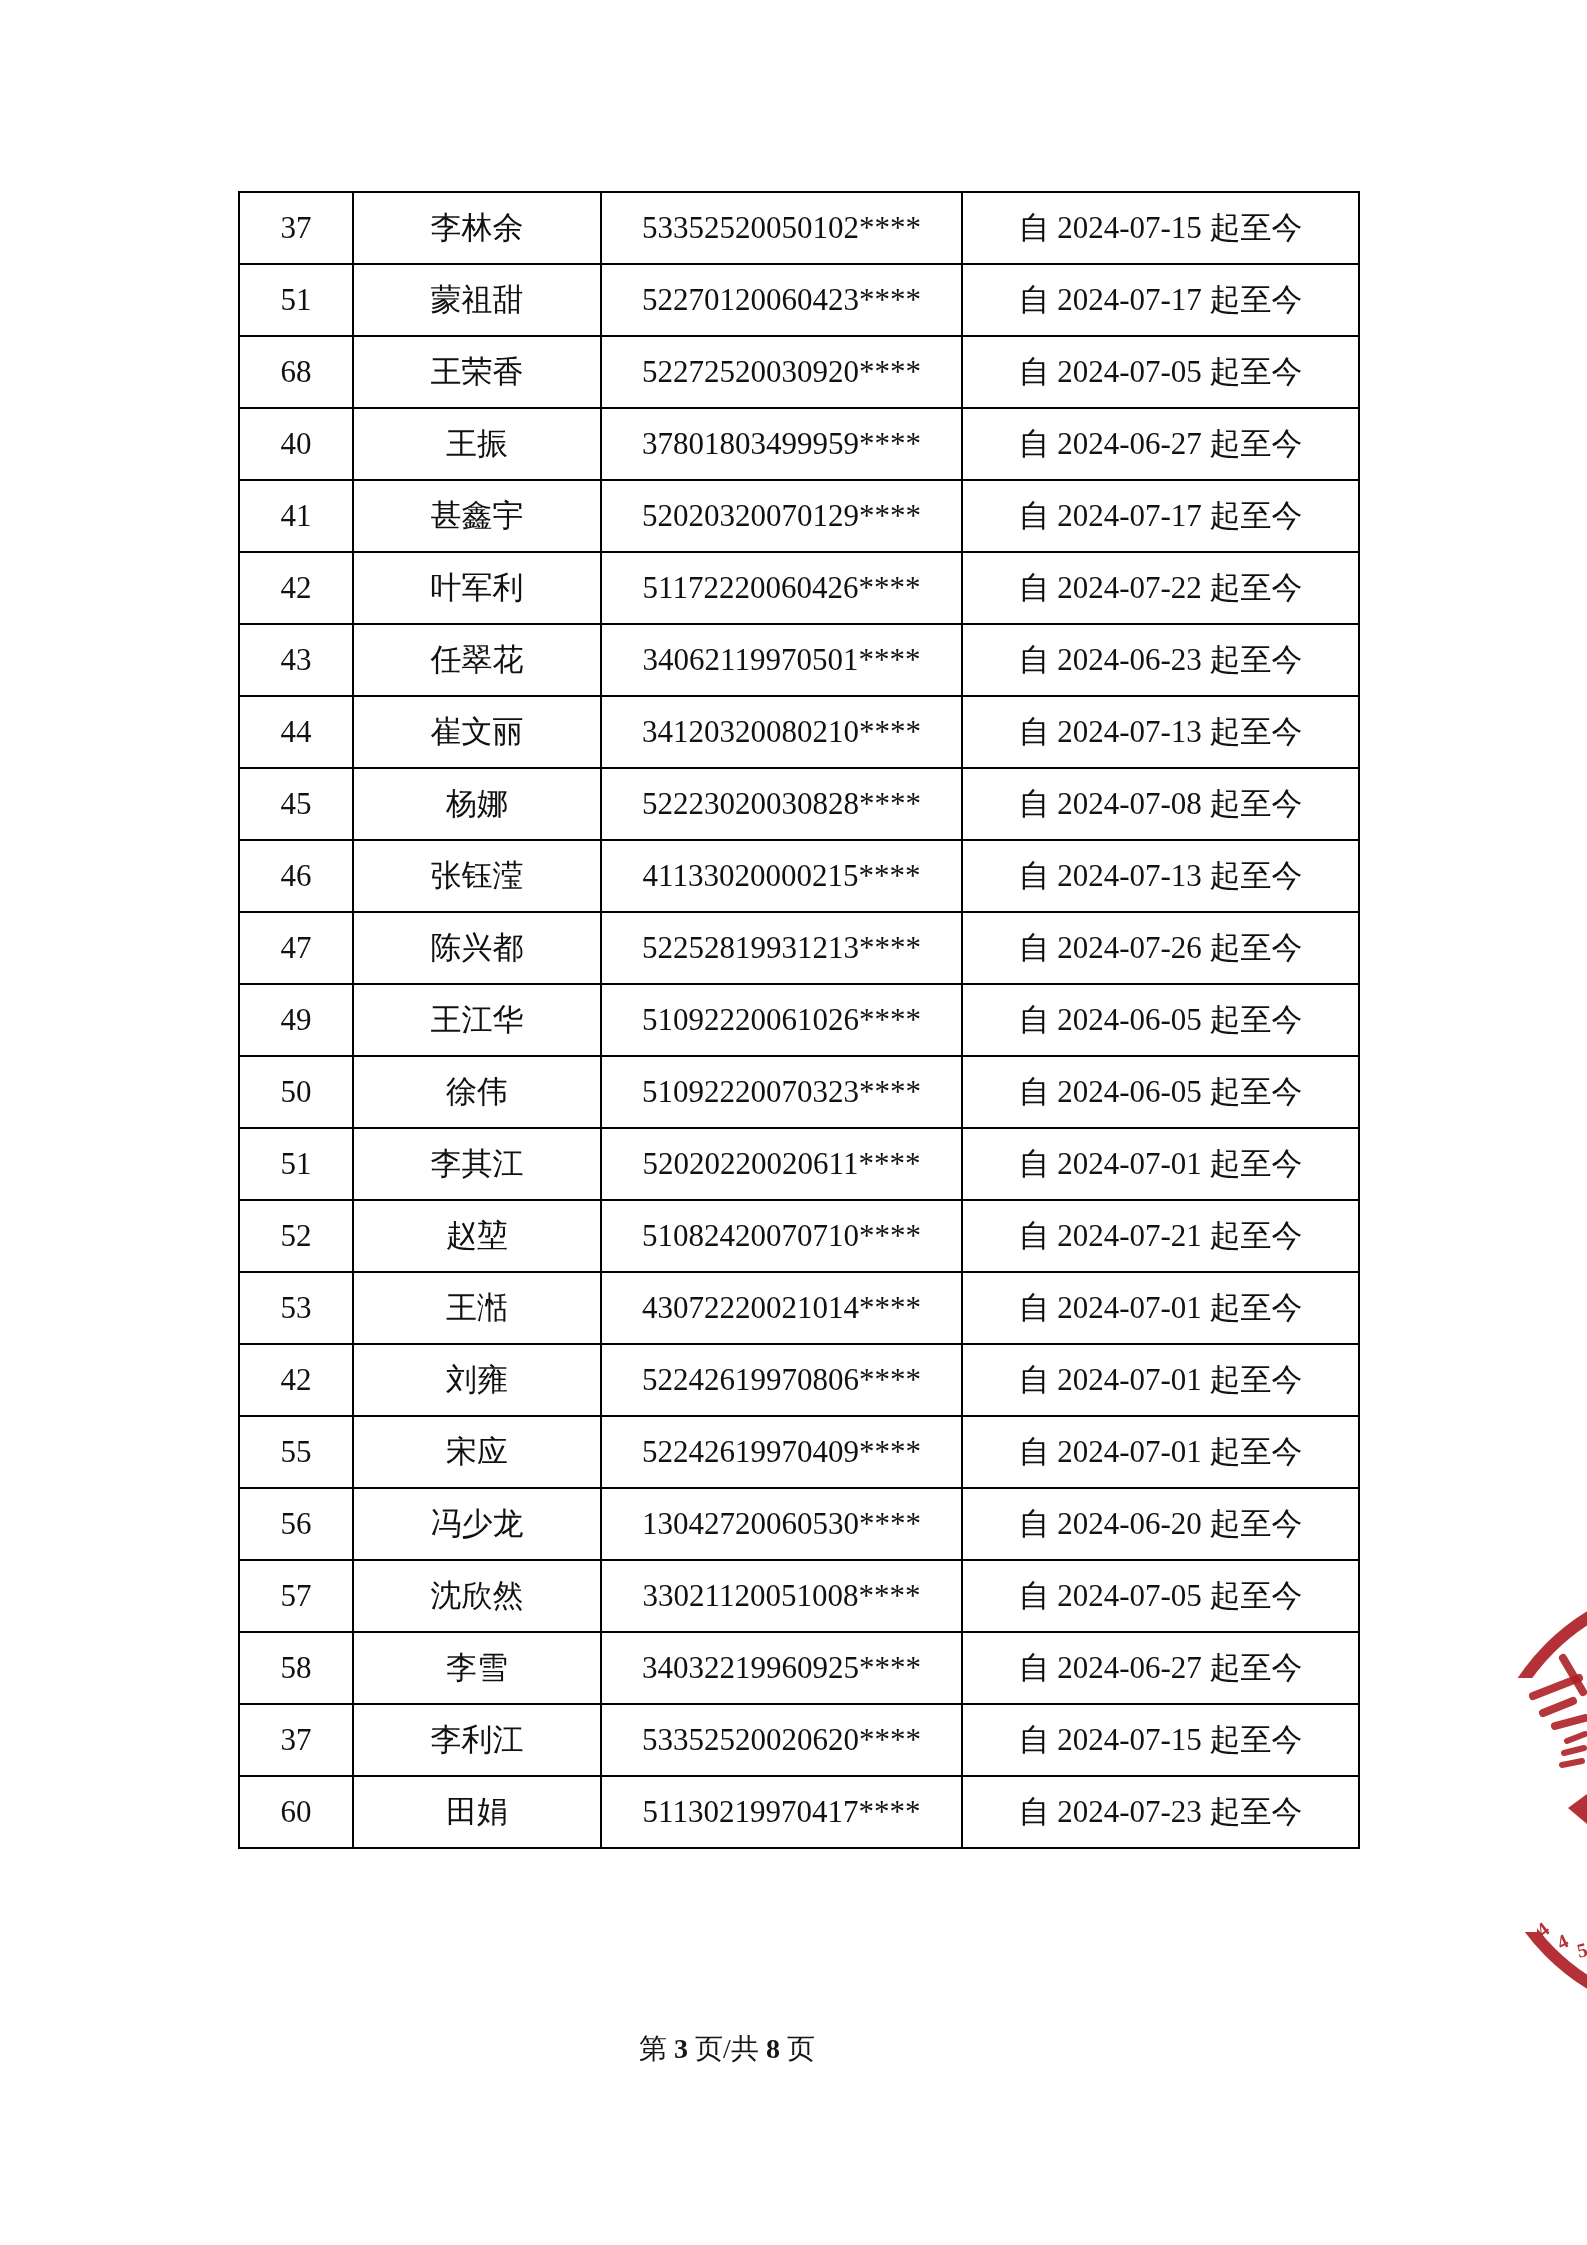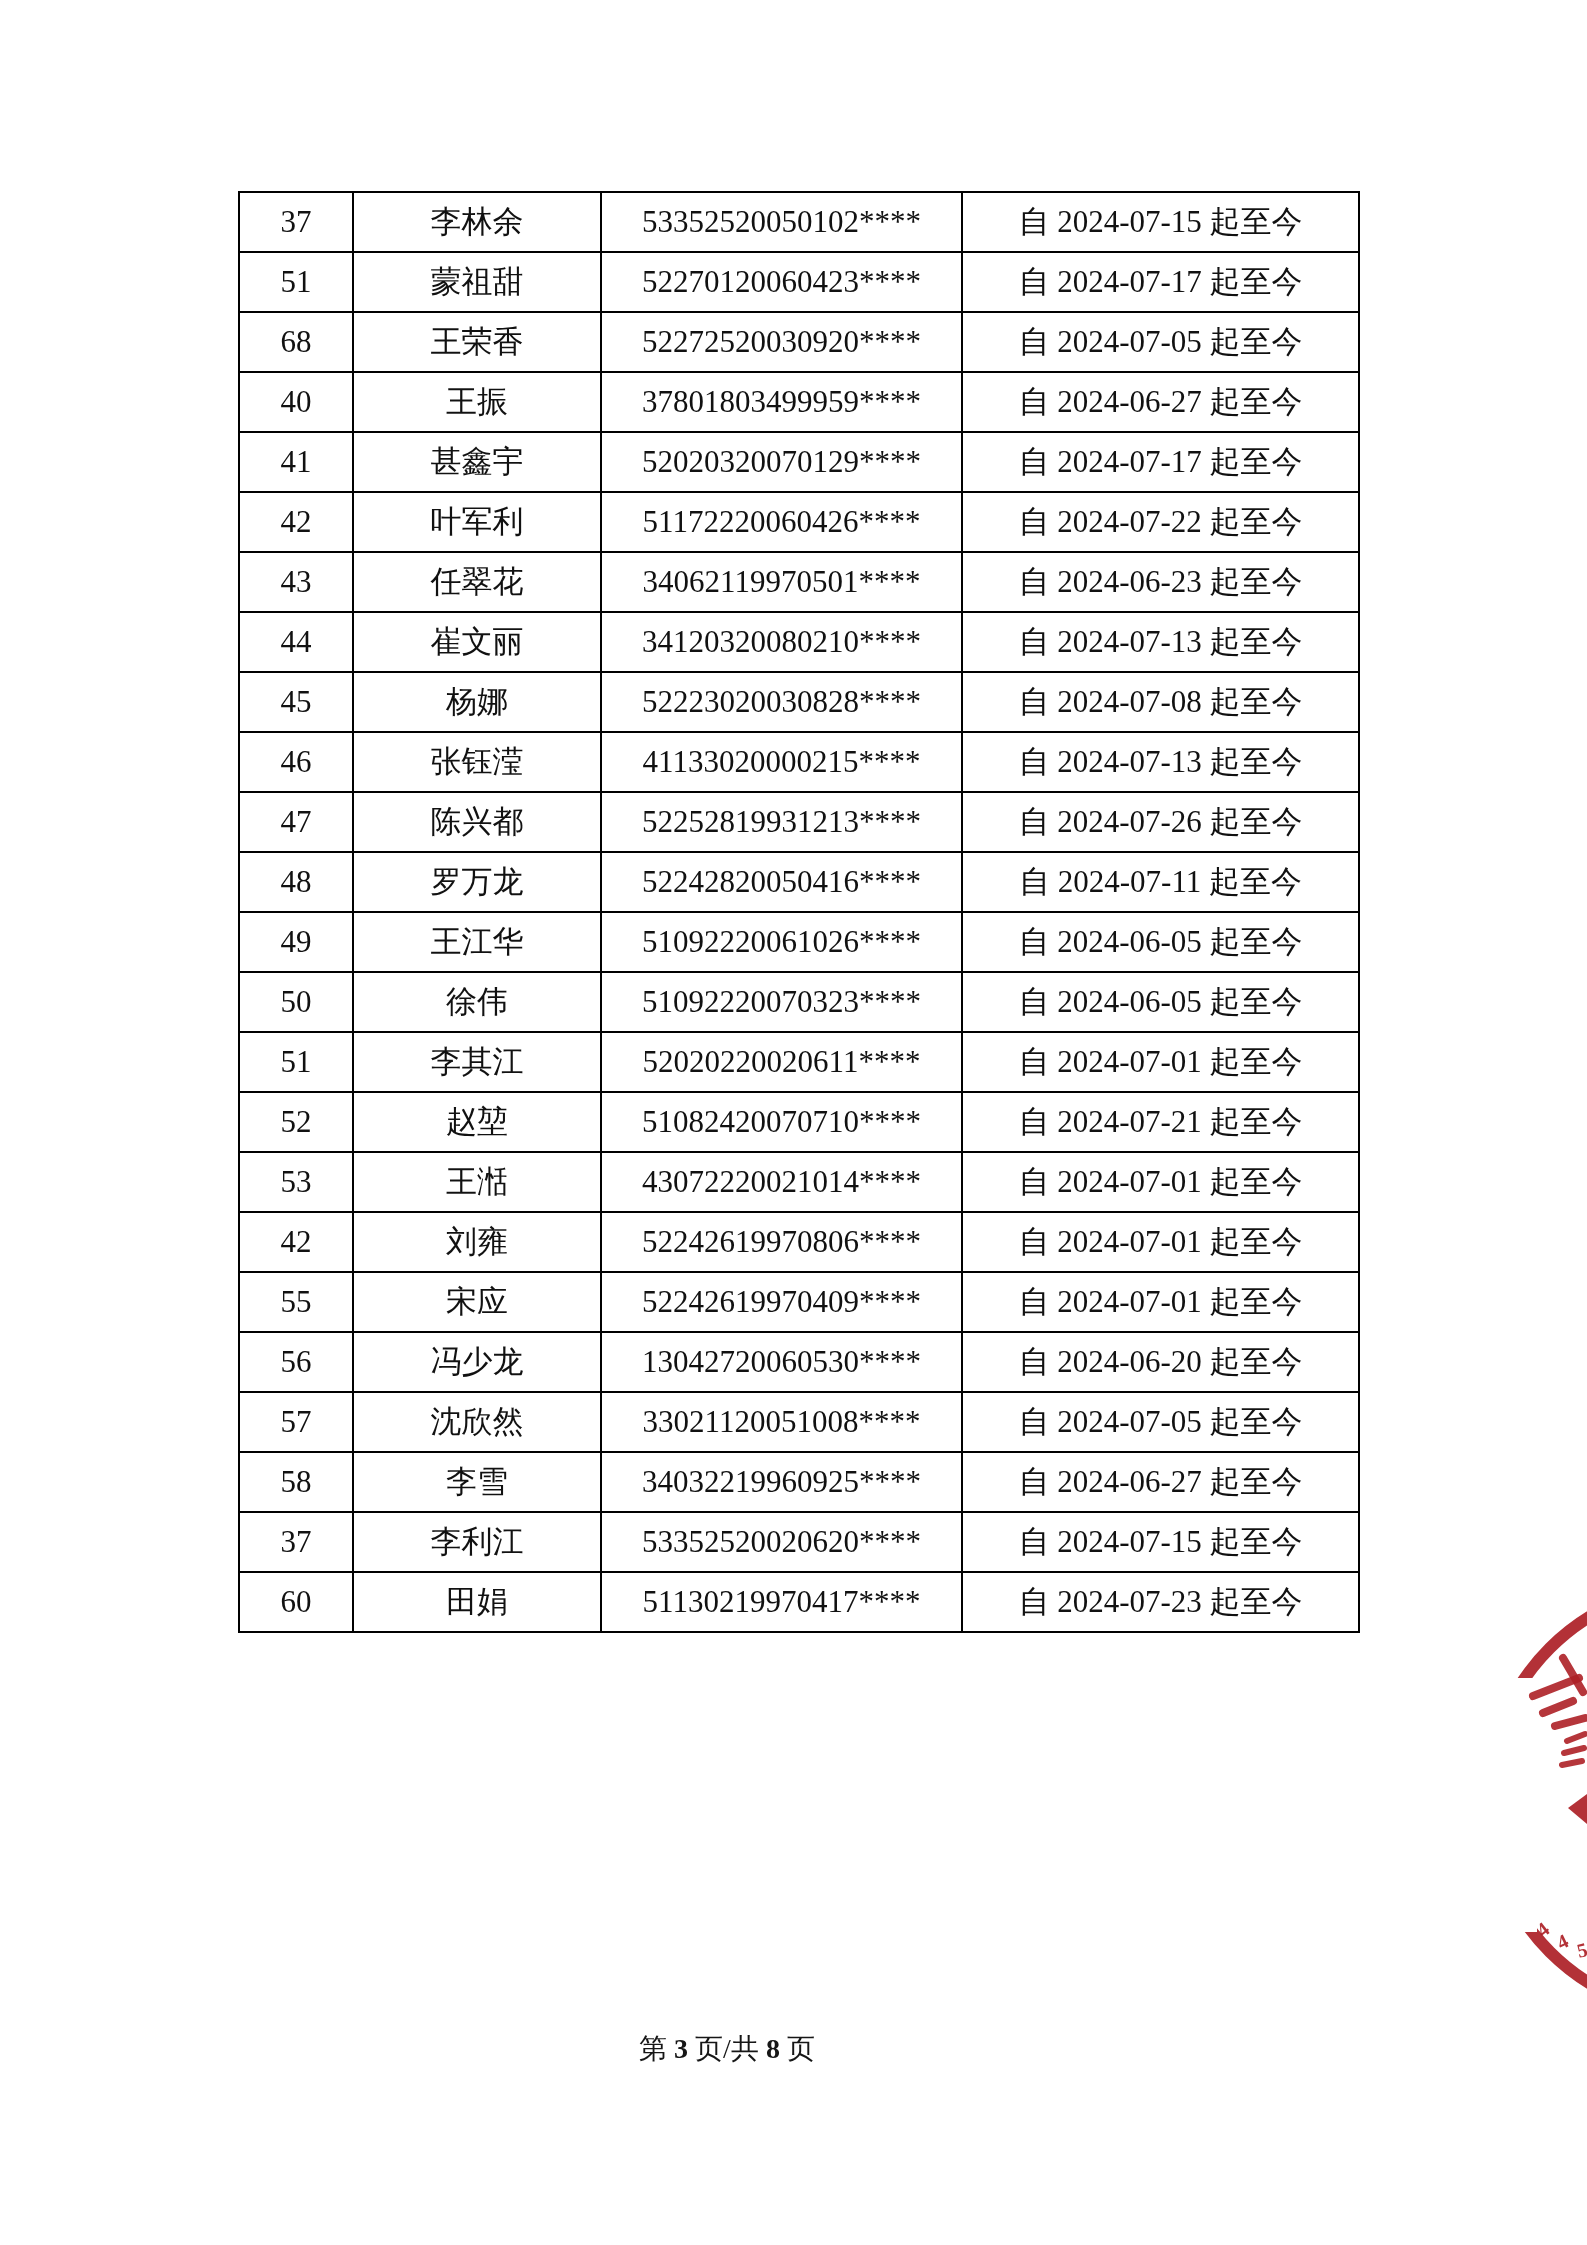--- a/index.html
+++ b/index.html
@@ -20,21 +20,21 @@
   }
   table.roster td{
     border:2px solid #000;
     text-align:center;
     vertical-align:middle;
     font-size:31px;
     padding:0;
     overflow:hidden;
     white-space:nowrap;
   }
-  table.roster tr{height:60px;margin-top:40px;}
+  table.roster tr{height:72px;margin-top:40px;}
   col.c-no{width:114px;}
   col.c-name{width:248px;}
   col.c-id{width:361px;}
   col.c-date{width:397px;}
   .footer{
     position:absolute;
     left:0;top:2030px;width:1454px;
     text-align:center;
     font-size:28px;
     color:#161616;
@@ -118,26 +118,20 @@
           <td>46</td>
           <td>张钰滢</td>
           <td>41133020000215****</td>
           <td>自 2024-07-13 起至今</td>
         </tr>
         <tr>
           <td>47</td>
           <td>陈兴都</td>
           <td>52252819931213****</td>
           <td>自 2024-07-26 起至今</td>
-        </tr>
-        <tr>
-          <td>48</td>
-          <td>罗万龙</td>
-          <td>52242820050416****</td>
-          <td>自 2024-07-11 起至今</td>
         </tr>
         <tr>
           <td>49</td>
           <td>王江华</td>
           <td>51092220061026****</td>
           <td>自 2024-06-05 起至今</td>
         </tr>
         <tr>
           <td>50</td>
           <td>徐伟</td>

